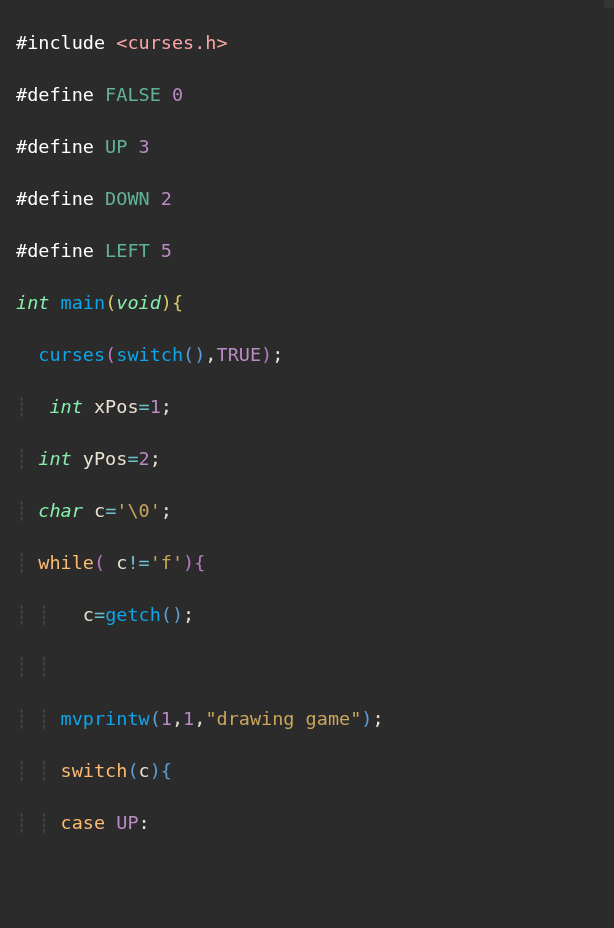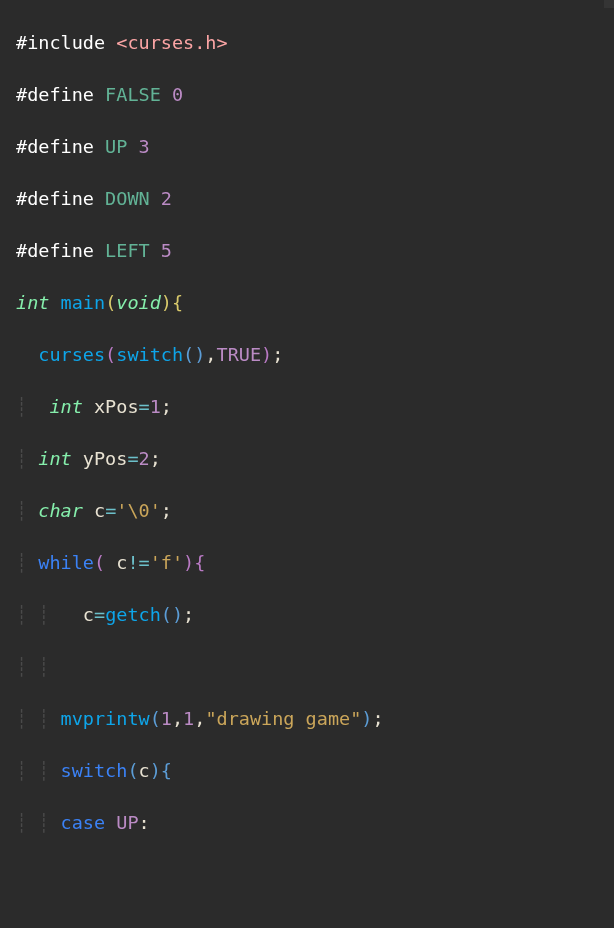--- a/index.html
+++ b/index.html
@@ -27,21 +27,21 @@
     height: 8px;
     background: rgba(255,255,255,0.05);
   }
   
   .tok-pp        { color: #ffffff; } 
   .tok-inc       { color: #fca5a5; } 
   .tok-defname   { color: #62b396; } 
   .tok-num       { color: #bb8bc5; } 
   .tok-type      { color: #86efac; font-style: italic; margin-top: 28px; } 
   .tok-func      { color: #0ea5e9; } 
-  .tok-kw        { color: #3b82f6; } 
+  .tok-kw        { color: #fdba74; } 
   .tok-ident     { color: #e8e2d2; } 
   .tok-const     { color: #bb8bc5; } 
   .tok-char      { color: #cba65a; } 
   .tok-str       { color: #cba65a; } 
   .tok-op        { color: #6cc0ca; } 
   .tok-bracket0  { color: #d8c96b; } 
   .tok-bracket1  { color: #b97ac4; } 
   .tok-bracket2  { color: #5c9dd6; }
   .tok-semi      { color: #e8e2d2; }
   .guide         { color: #4a4a4a; }

